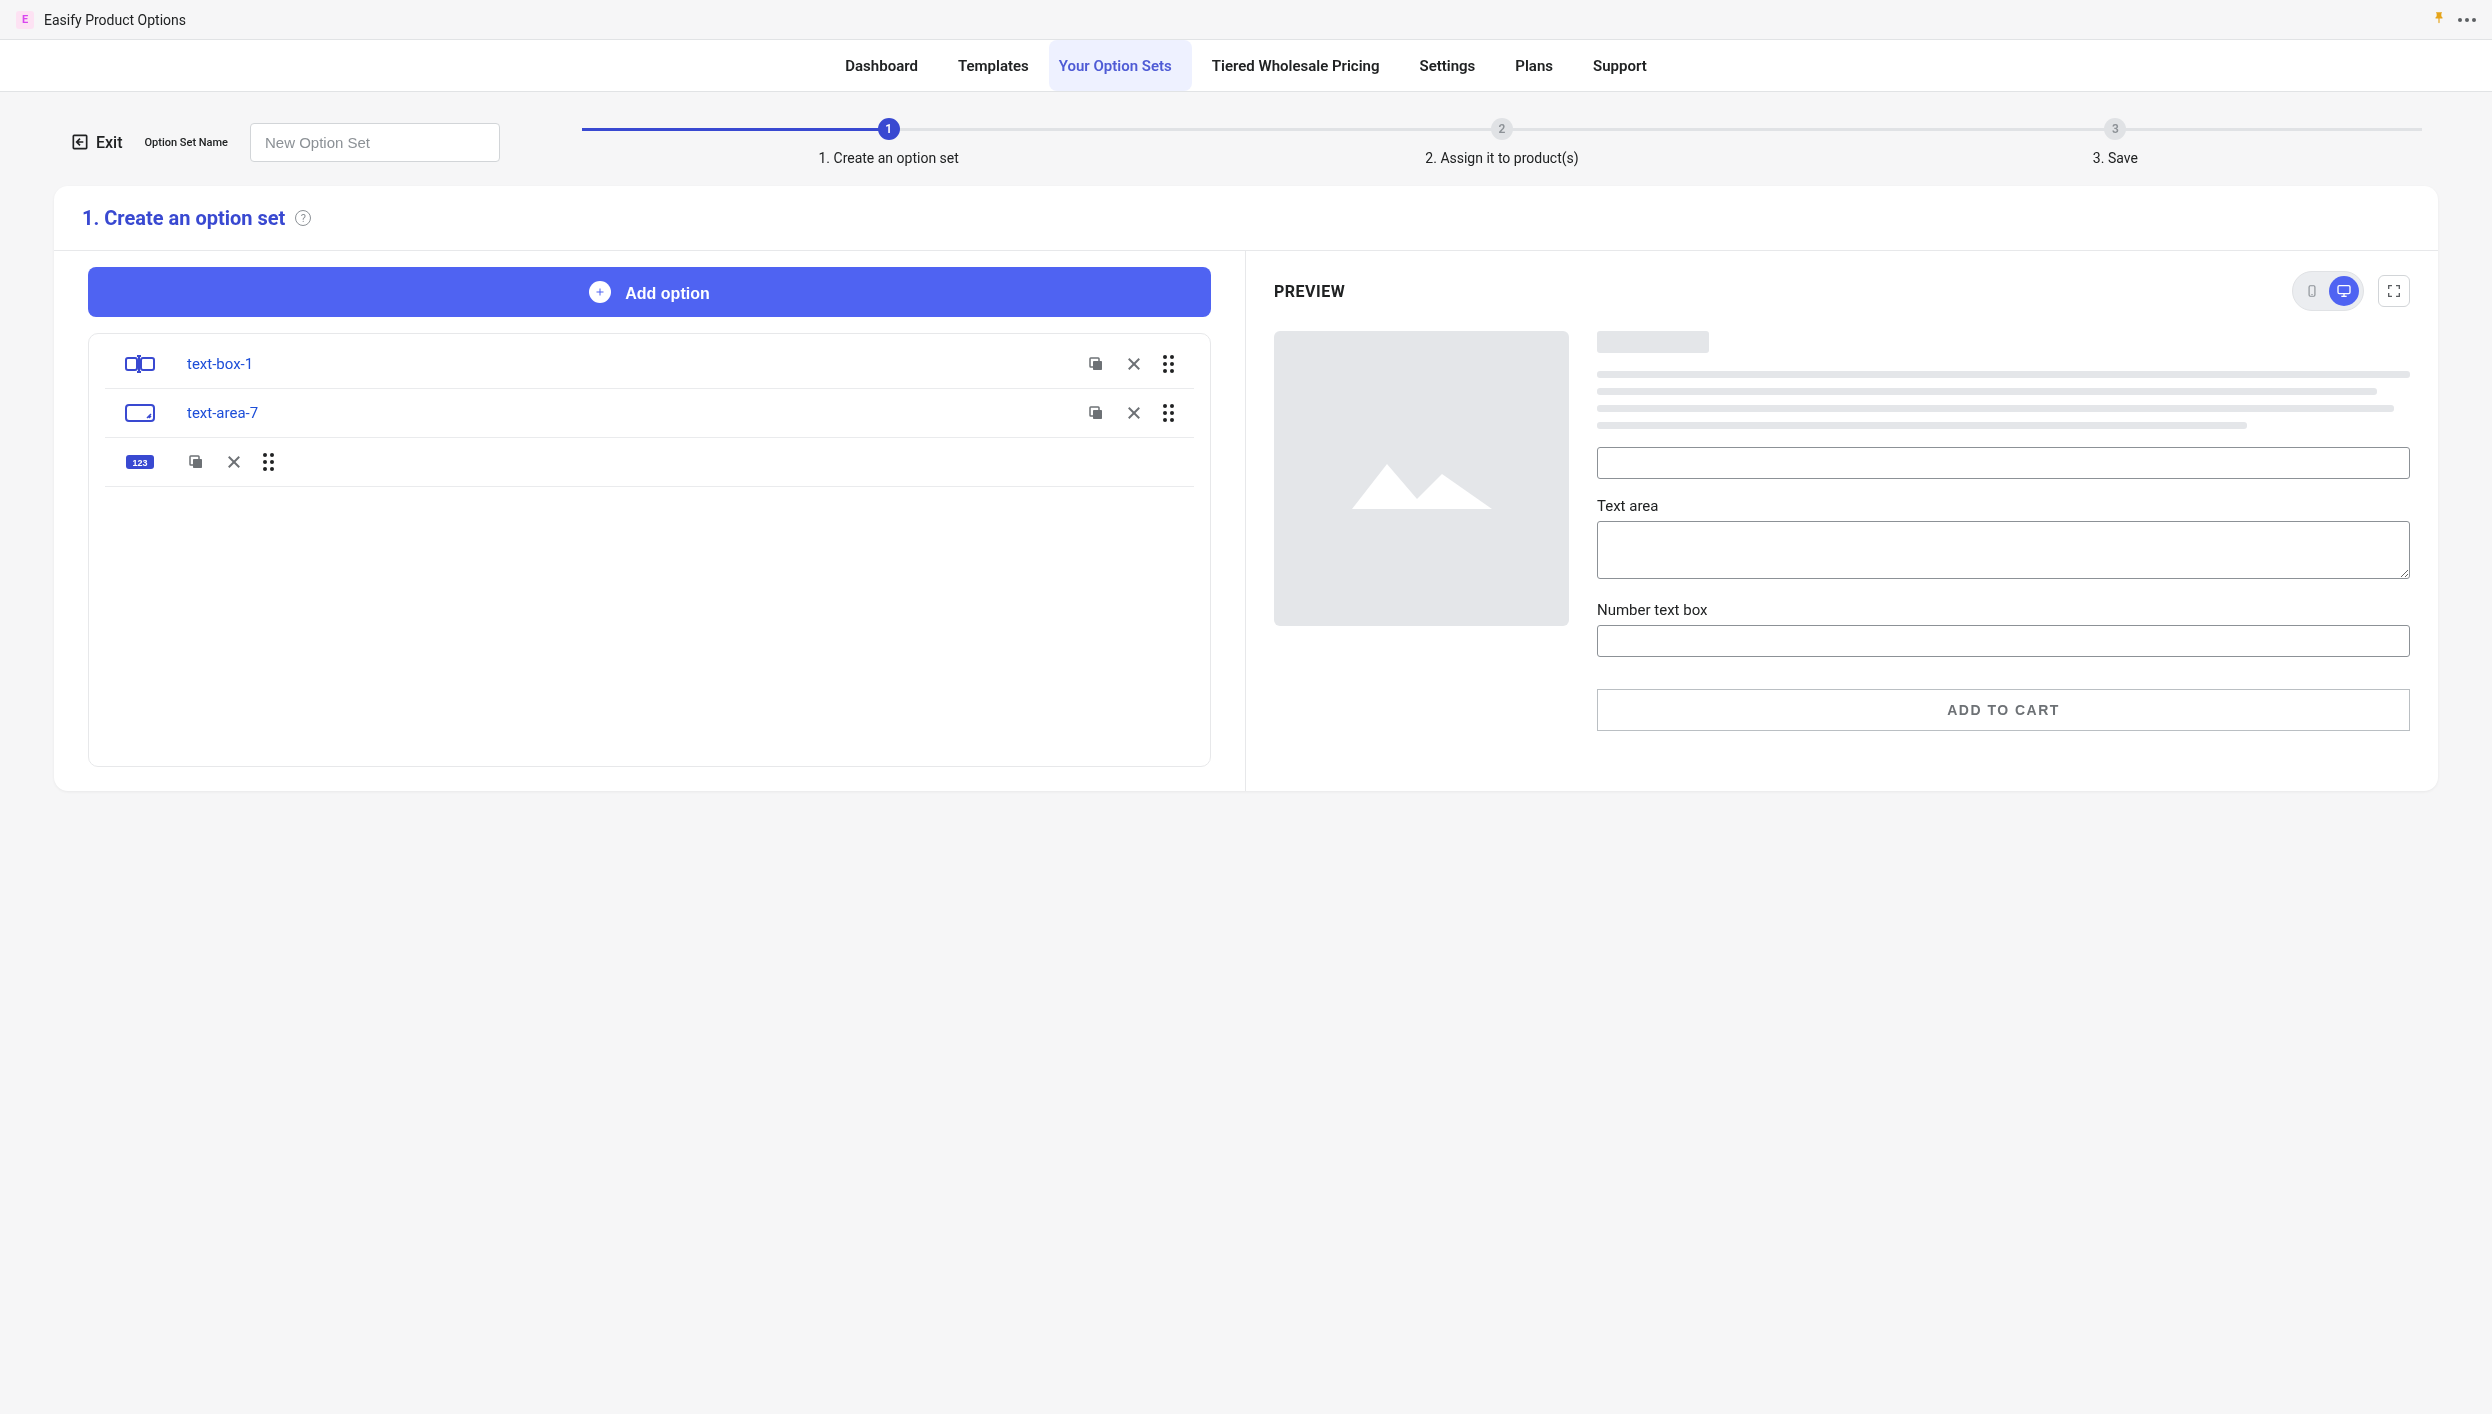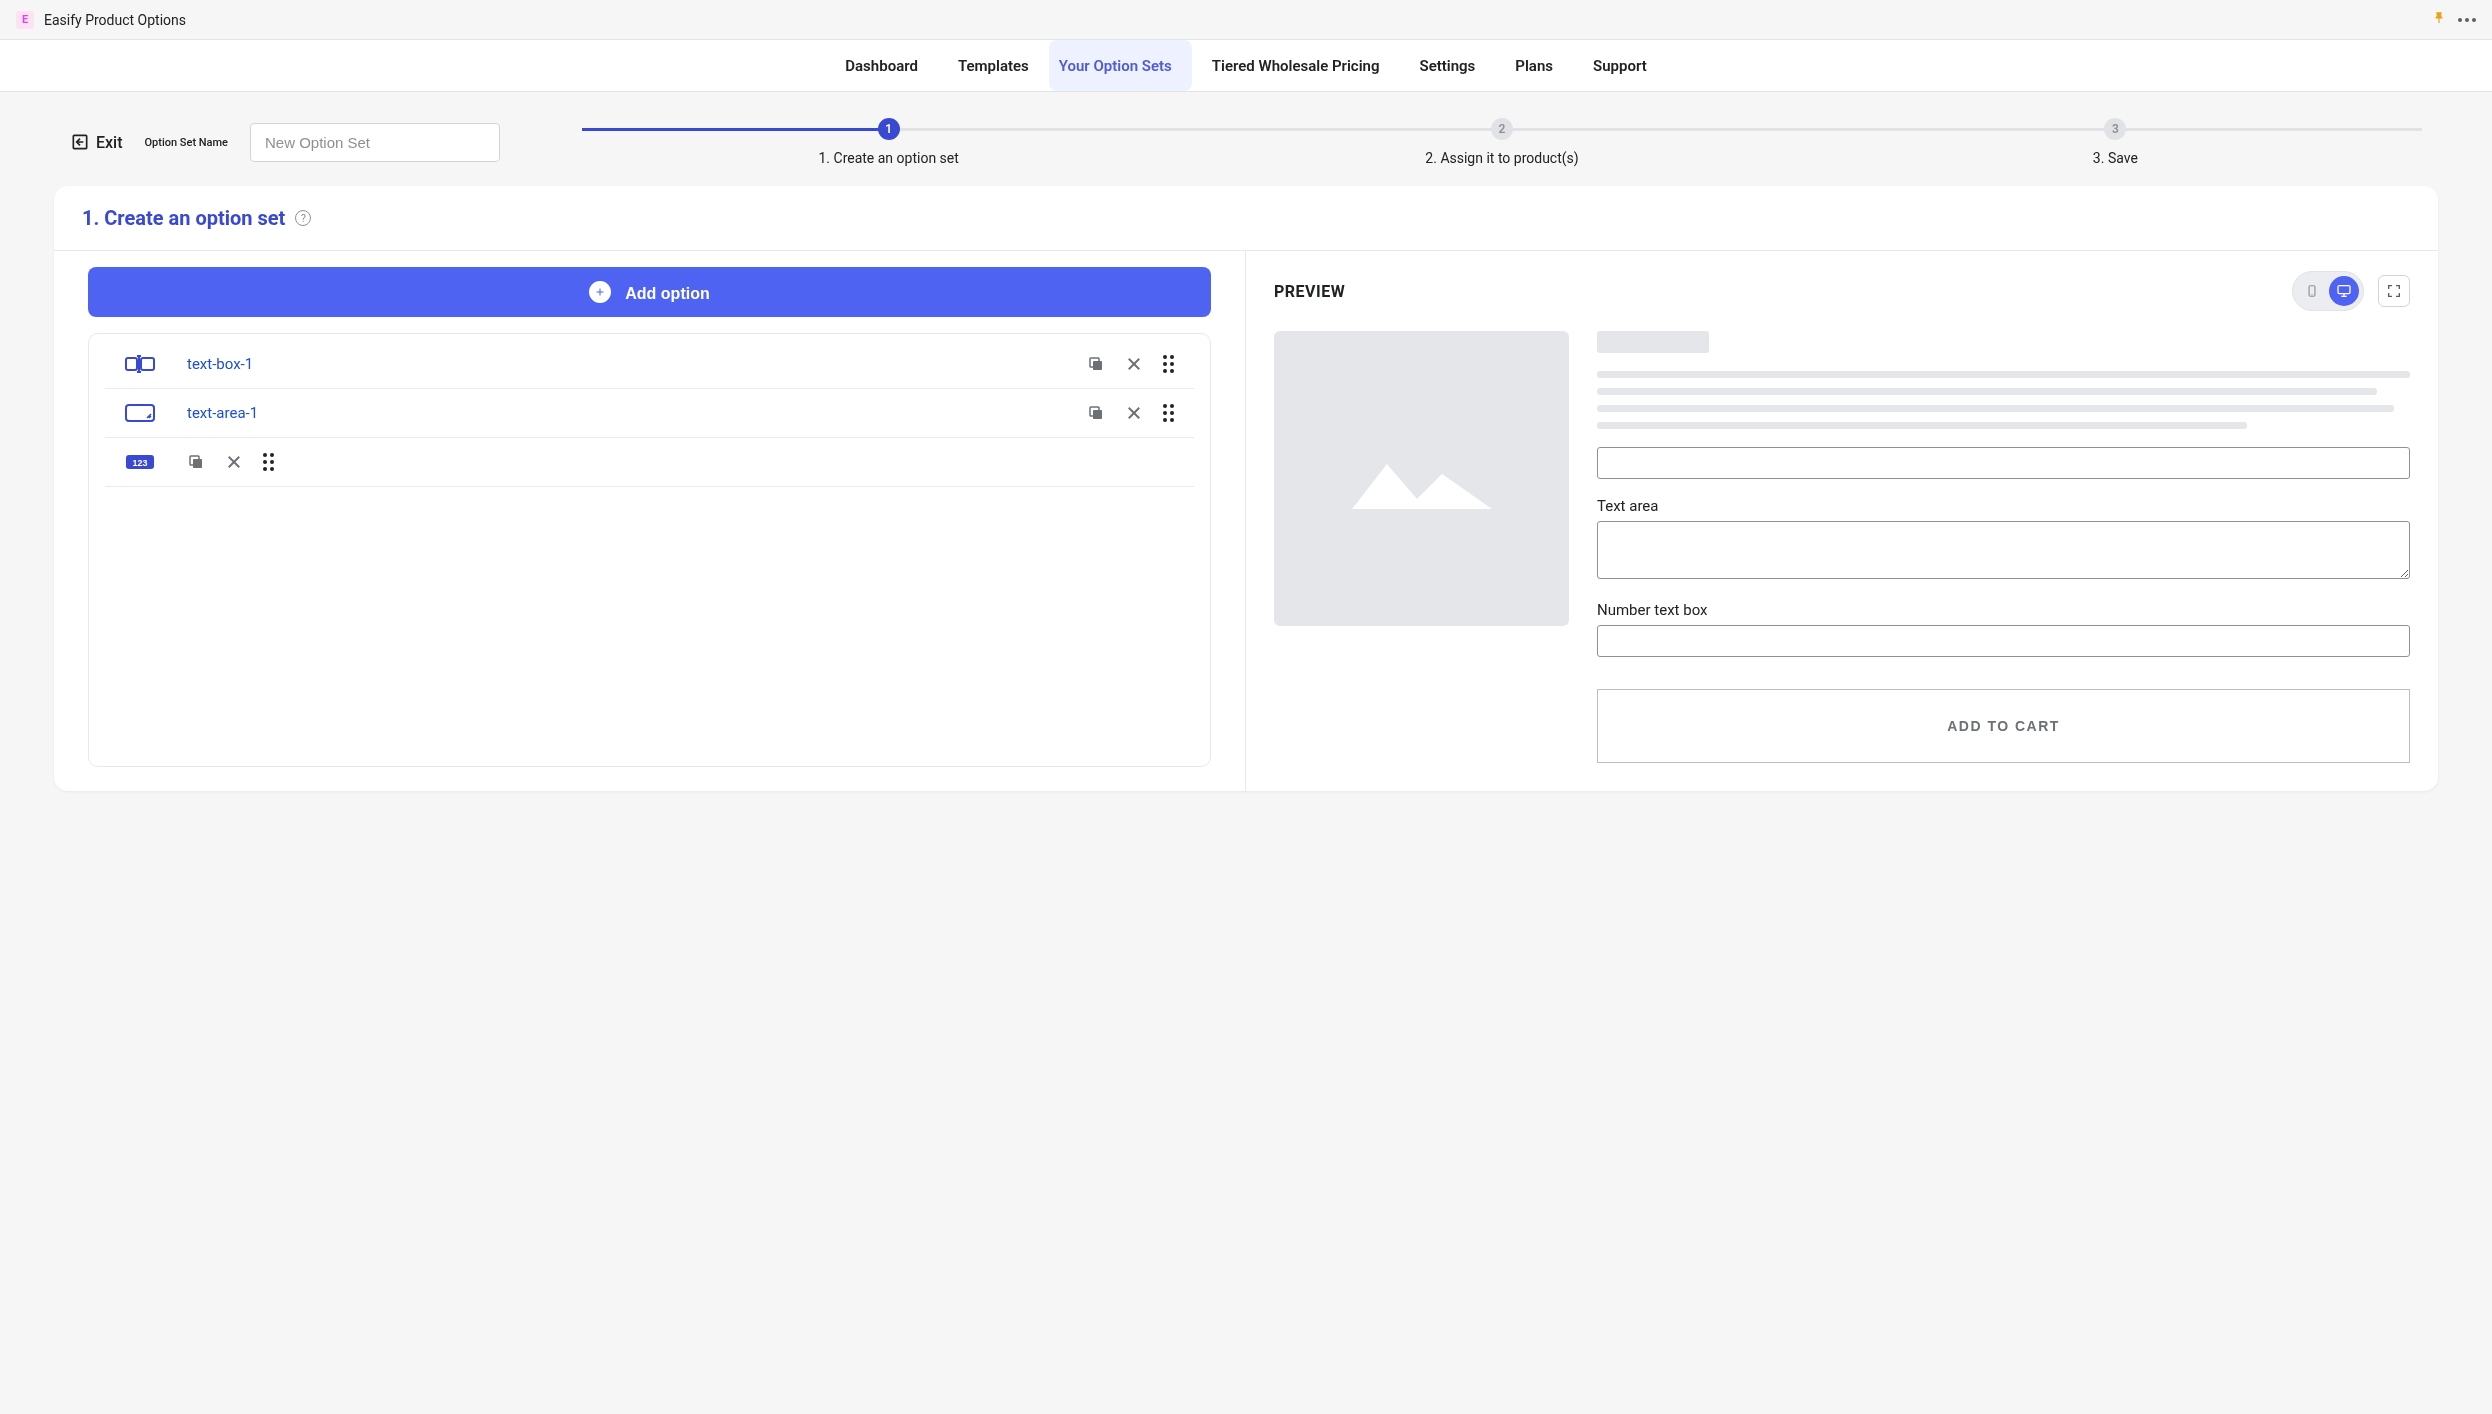--- a/index.html
+++ b/index.html
@@ -83,21 +83,21 @@
 .skel.line { height: 7px; margin-bottom: 10px; }
 .skel.line.s1 { width: 100%; }
 .skel.line.s2 { width: 96%; }
 .skel.line.s3 { width: 98%; }
 .skel.line.s4 { width: 80%; }
 
 .form-group { margin-top: 18px; }
 .form-label { font-size: 15px; margin-bottom: 6px; display: block; color: #202223; }
 .form-input { width: 100%; border: 1px solid #8c9196; border-radius: 3px; padding: 7px; font-size: 14px; }
 .form-textarea { width: 100%; border: 1px solid #8c9196; border-radius: 3px; padding: 7px; font-size: 14px; height: 58px; resize: both; }
-.cart-btn { width: 100%; border: 1px solid #babfc3; background: #fff; padding: 28px; font-size: 14px; font-weight: 600; letter-spacing: 1.5px; margin-top: 32px; cursor: pointer; color: #6d7175; }
+.cart-btn { width: 100%; border: 1px solid #babfc3; background: #fff; padding: 12px; font-size: 14px; font-weight: 600; letter-spacing: 1.5px; margin-top: 32px; cursor: pointer; color: #6d7175; }
 </style>
 </head>
 <body>
 
 <div class="titlebar">
   <div class="titlebar-left">
     <div class="app-logo">E</div>
     <div class="titlebar-title">Easify Product Options</div>
   </div>
   <div class="titlebar-right">
@@ -196,21 +196,21 @@
               </span>
             </div>
           </div>
           <div class="option-row">
             <span class="opt-icon">
               <svg width="30" height="20" viewBox="0 0 30 20">
                 <rect x="1" y="2" width="28" height="16" rx="3" fill="none" stroke="#3949d1" stroke-width="2"></rect>
                 <path d="M22 15 L26 11 M24 15 L26 13" stroke="#3949d1" stroke-width="1.5"></path>
               </svg>
             </span>
-            <span class="opt-label">text-area-1</span>
+            <span class="opt-label">text-area-7</span>
             <div class="opt-actions">
               <span class="act-icon">
                 <svg width="18" height="18" viewBox="0 0 24 24" fill="currentColor">
                   <rect x="8" y="8" width="12" height="12" rx="1" fill="currentColor"></rect>
                   <rect x="4" y="4" width="12" height="12" rx="1" fill="none" stroke="currentColor" stroke-width="2"></rect>
                 </svg>
               </span>
               <span class="act-icon">
                 <svg width="18" height="18" viewBox="0 0 24 24" fill="none" stroke="currentColor" stroke-width="2.5">
                   <line x1="5" y1="5" x2="19" y2="19"></line>

